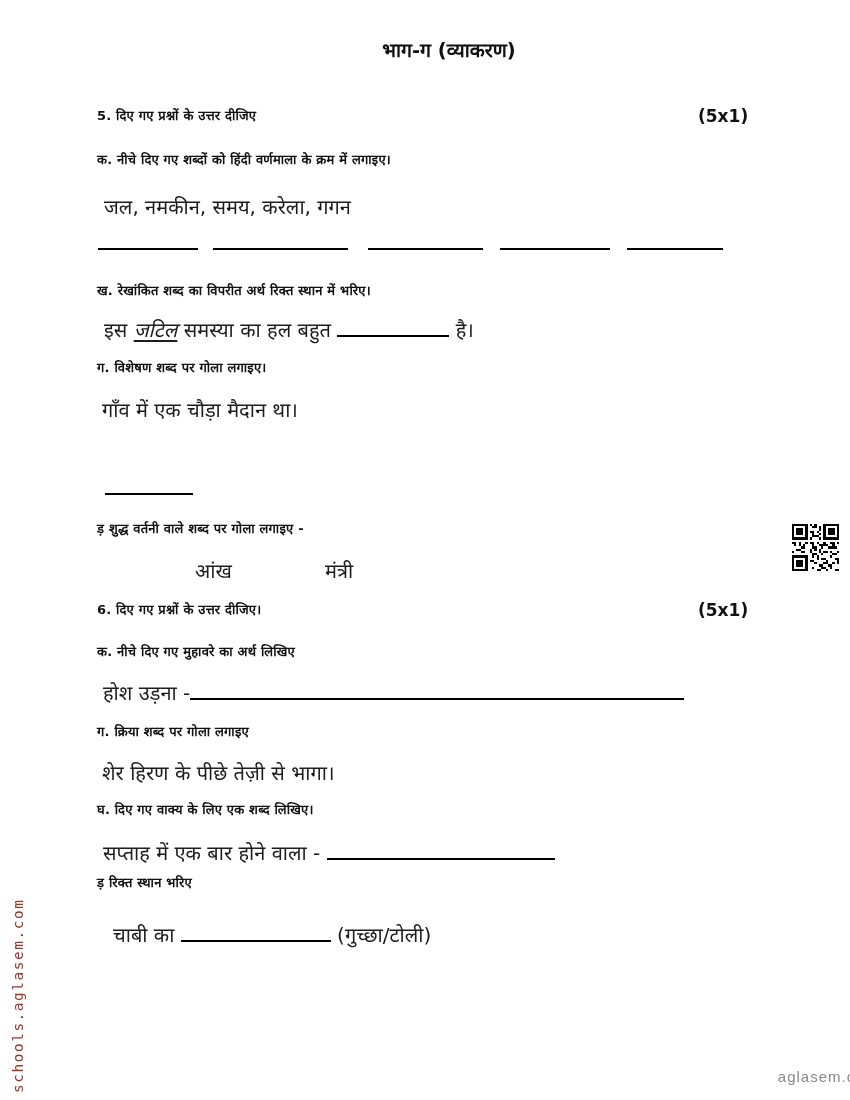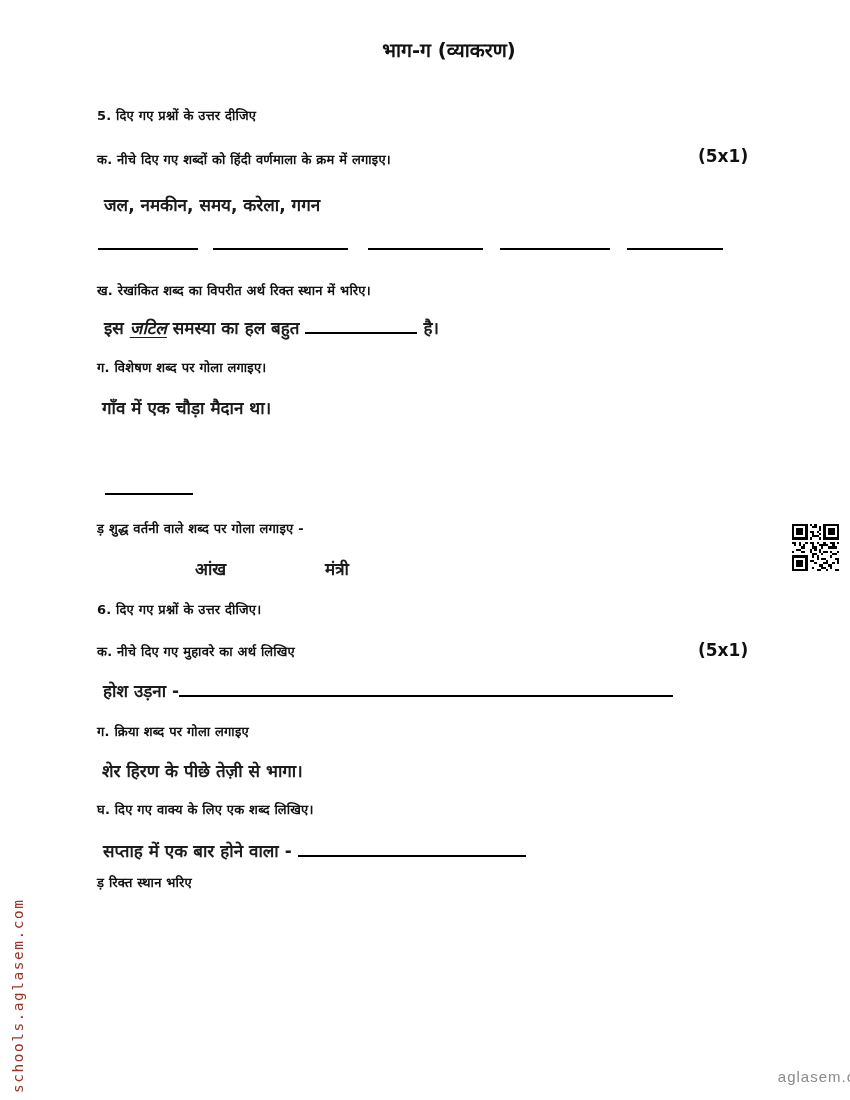--- a/index.html
+++ b/index.html
@@ -4,23 +4,23 @@
 <style>
   html,body{margin:0;padding:0;background:#fff;}
   .page{
     position:relative;width:850px;height:1100px;background:#ffffff;
     font-family:"DejaVu Sans","Liberation Sans",sans-serif;color:#111;
     overflow:hidden;
     padding-left:48px;
   }
   .abs{position:absolute;}
   .h{font-weight:700;font-size:13px;letter-spacing:.2px;white-space:nowrap;}
-  .b{font-weight:700;font-size:17px;color:#1c1c1c;white-space:nowrap;}
+  .b{font-weight:400;font-size:20px;color:#1c1c1c;white-space:nowrap;}
   .title{font-weight:700;font-size:19.5px;text-align:center;width:100%;}
-  .marks{font-weight:700;font-size:17px;margin-top:40px;}
+  .marks{font-weight:700;font-size:17px;}
   .rule{height:0;border-top:2.6px solid #000;}
   .blank{display:inline-block;border-bottom:2.4px solid #000;height:12px;}
   .uword{font-style:italic;text-decoration:underline;text-underline-offset:3px;}
   .wm{
     font-family:"DejaVu Sans Mono","Liberation Mono",monospace;
     font-size:14.5px;letter-spacing:1.5px;
     transform:rotate(-90deg);transform-origin:0 0;white-space:nowrap;
   }
   .footer{
     font-family:Liberation Sans, sans-serif;
@@ -153,18 +153,23 @@
   <div class="abs h" style="top:722px;left:97px;">ग. क्रिया शब्द पर गोला लगाइए</div>
   <div class="abs b" style="top:759px;left:102px;">शेर हिरण के पीछे तेज़ी से भागा।</div>
 
   <div class="abs b" style="top:839px;left:103px;">
     <span>सप्ताह में एक बार होने वाला -</span>
     <span class="blank" style="width:228px;"></span>
   </div>
   <div class="abs h" style="top:800px;left:97px;">घ. दिए गए वाक्य के लिए एक शब्द लिखिए।</div>
 
   <div class="abs h" style="top:873px;left:97px;">ड़ रिक्त स्थान भरिए</div>
+  <div class="abs b" style="top:921px;left:113px;">
+    <span>चाबी का</span>
+    <span class="blank" style="width:150px;"></span>
+    <span>(गुच्छा/टोली)</span>
+  </div>
 
   <div class="abs wm" style="left:10px;top:1093px;color:#9a3528;">schools.aglasem.com</div>
 
   <div class="abs footer" style="right:20px;top:1068px;color:#8a8a8a;">aglasem.com</div>
 
 </div>
 
 </body></html>

